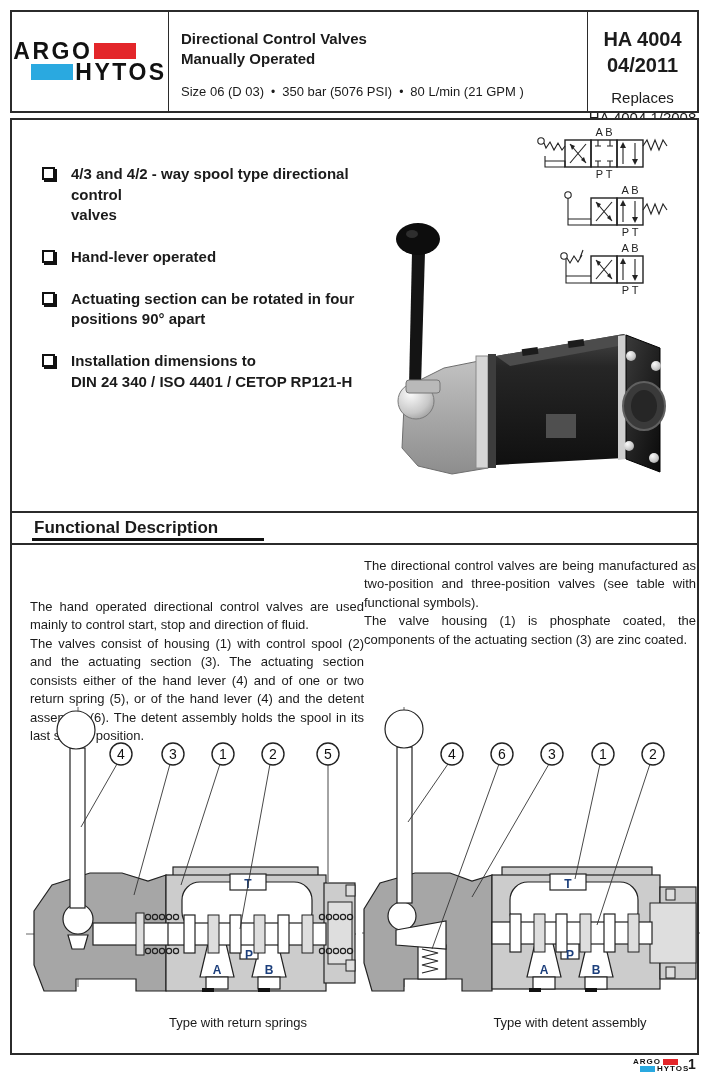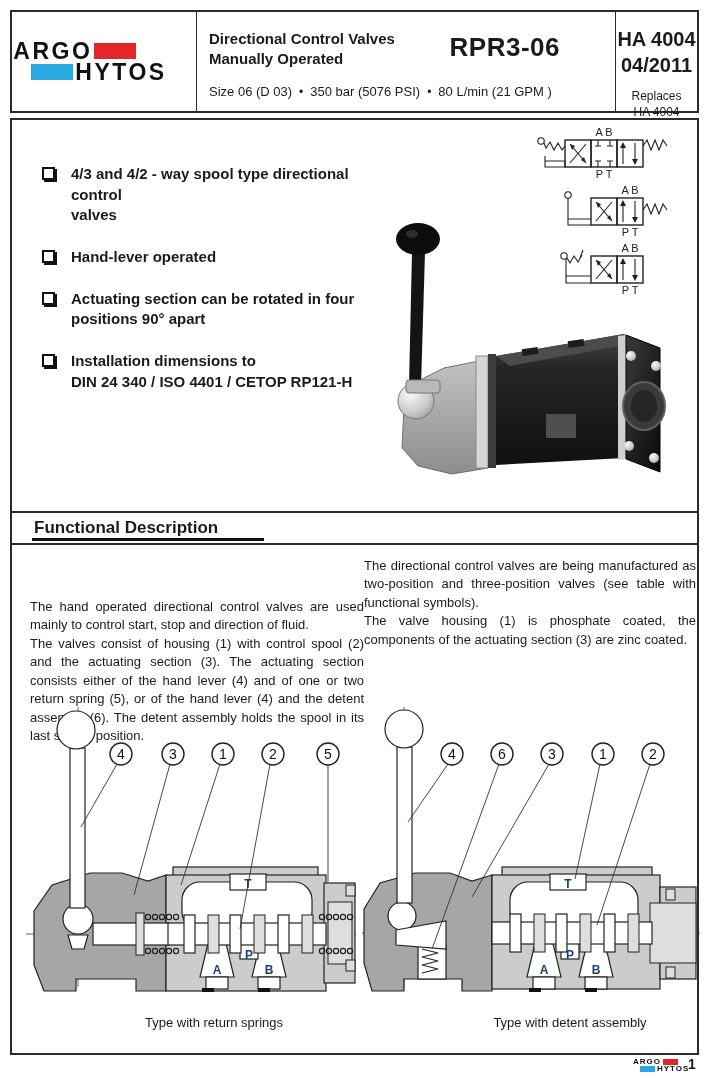--- a/index.html
+++ b/index.html
@@ -9,37 +9,37 @@
     -webkit-font-smoothing:antialiased;
   }
   .abs { position:absolute; }
   .bordered { border:2px solid #2b2b2b; box-sizing:border-box; background:#fff; }
 
   
   #header { left:10px; top:10px; width:689px; height:103px; display:flex; }
   .hcell { box-sizing:border-box; height:100%; position:relative; }
   .hcell + .hcell { border-left:1.5px solid #2b2b2b; }
   #cell-logo { width:156px; display:flex; align-items:center; justify-content:center; }
-  #cell-mid { width:419px;margin-left:28px; }
+  #cell-mid { width:419px; }
   #cell-doc { flex:1; text-align:center; padding-top:14px; }
 
   .logo { line-height:0; }
   .logo-row { display:flex; align-items:center; }
   .logo-txt { font-weight:bold; font-size:23px; letter-spacing:2.5px; color:#111; line-height:20px; }
   .logo-blk { width:42px; height:16px; display:inline-block; }
   .blk-red { background:var(--brand-red,#e3262a); margin-left:2px; }
   .blk-blue { background:var(--brand-blue,#2aa9e0); margin-right:2px; }
   .logo-row2 { margin-top:1px; margin-left:18px; }
 
   .title-lines { position:absolute; left:12px; top:17px; font-weight:bold; font-size:15px; line-height:1.35; }
   .model { position:absolute; right:55px; top:20px; font-weight:bold; font-size:26px; letter-spacing:0.5px; }
   .specs { position:absolute; left:12px; bottom:12px; font-size:13px;text-align:center; }
   .specs .dot { margin:0 7px; font-size:12px; }
   .doc-num { font-weight:bold; font-size:20px; line-height:1.3; }
-  .doc-replaces { font-size:12px; line-height:1.35; margin-top:10px; }
+  .doc-replaces { font-size:15px; line-height:1.35; margin-top:10px; }
 
   
   #box1 { left:10px; top:118px; width:689px; height:395px; }
   #features { position:absolute; left:30px; top:44px; width:360px; }
   .feature { display:flex; margin-bottom:21px; }
   .fcheck { flex:none; width:9px; height:9px; border:2px solid #111; box-shadow:2px 2px 0 #111; margin:3px 16px 0 0; background:#fff; }
   .ftext { font-weight:bold; font-size:15px; line-height:1.38; white-space:pre-line; }
 
   #symbols { position:absolute; left:508px; top:6px; }
   #photo { position:absolute; left:376px; top:88px; }
@@ -55,21 +55,21 @@
 
   
   #box2 { left:10px; top:543px; width:689px; height:512px; }
   .fd-col { position:absolute; top:12px; font-size:13px; line-height:1.42; text-align:justify; }
   .fd-col p { margin:0; }
   #fd-col1 { left:18px; width:334px;margin-top:41px; }
   #fd-col2 { left:352px; width:332px; }
   #diag-left { position:absolute; left:6px; top:152px; }
   #diag-right { position:absolute; left:348px; top:152px; }
   .diag-caption { position:absolute; top:470px; width:260px; text-align:center; font-size:13px; }
-  #cap-left { left:72px; }
+  #cap-left { left:96px; }
   #cap-right { left:428px; }
 
   .d-stroke { stroke:#222; stroke-width:1.2; fill:none; }
   .d-dark { fill:#a6a6a6; stroke:#222; stroke-width:1.2; }
   .d-light { fill:#cccccc; stroke:#222; stroke-width:1.2; }
   .d-lighter { fill:#dedede; stroke:#222; stroke-width:1; }
   .d-white { fill:#ffffff; stroke:#222; stroke-width:1.2; }
   .d-center { stroke:#555; stroke-width:0.9; stroke-dasharray:10 3 2 3; fill:none; }
   .d-leader { stroke:#333; stroke-width:0.9; fill:none; }
   .d-callout { fill:#fff; stroke:#222; stroke-width:1.4; }
@@ -97,21 +97,20 @@
         <span class="logo-blk blk-blue"></span>
         <span class="logo-txt">HYTOS</span>
       </div>
     </div>
   </div>
   <div id="cell-mid" class="hcell">
     <div class="title-lines">
       <div>Directional Control Valves</div>
       <div>Manually Operated</div>
     </div>
-    <div class="model">RPR3-06</div>
     <div class="specs">
       <span>Size 06 (D 03)</span><span class="dot">•</span><span>350 bar (5076 PSI)</span><span class="dot">•</span><span>80 L/min (21 GPM )</span>
     </div>
   </div>
   <div id="cell-doc" class="hcell">
     <div class="doc-num">
       <div>HA 4004</div>
       <div>04/2011</div>
     </div>
     <div class="doc-replaces">

